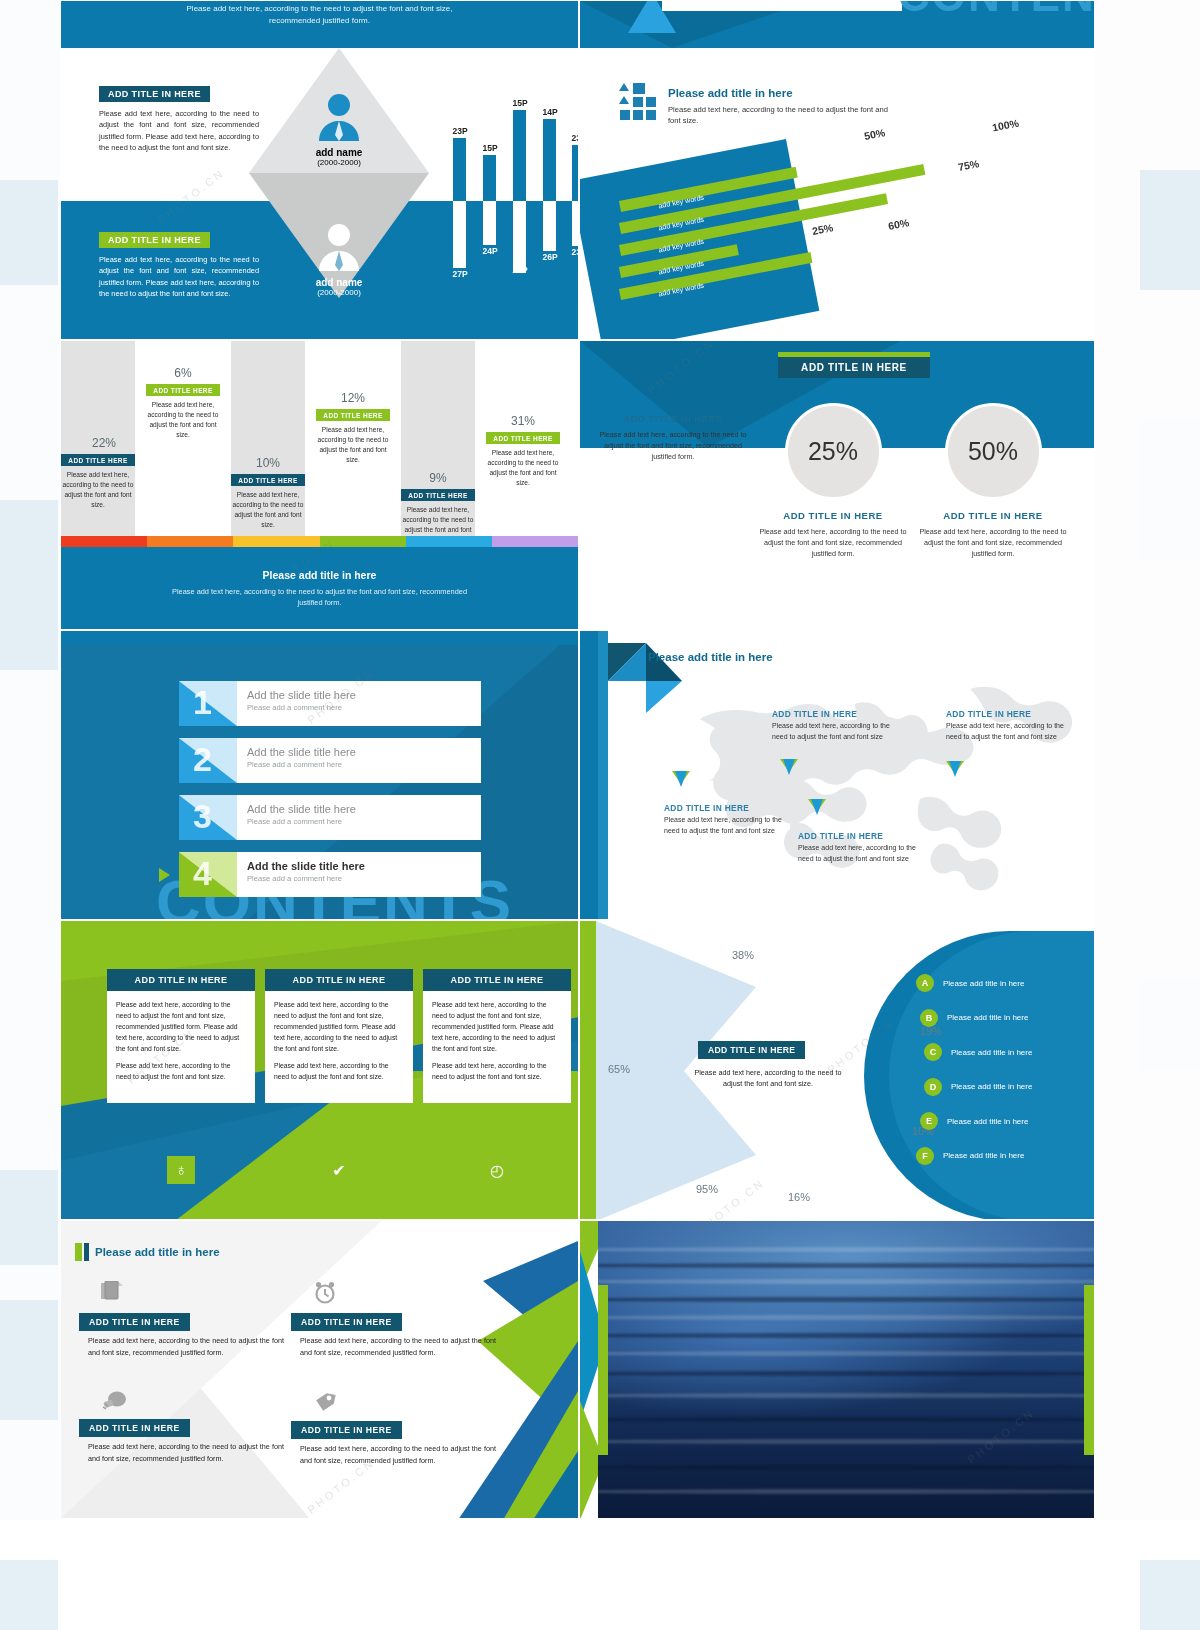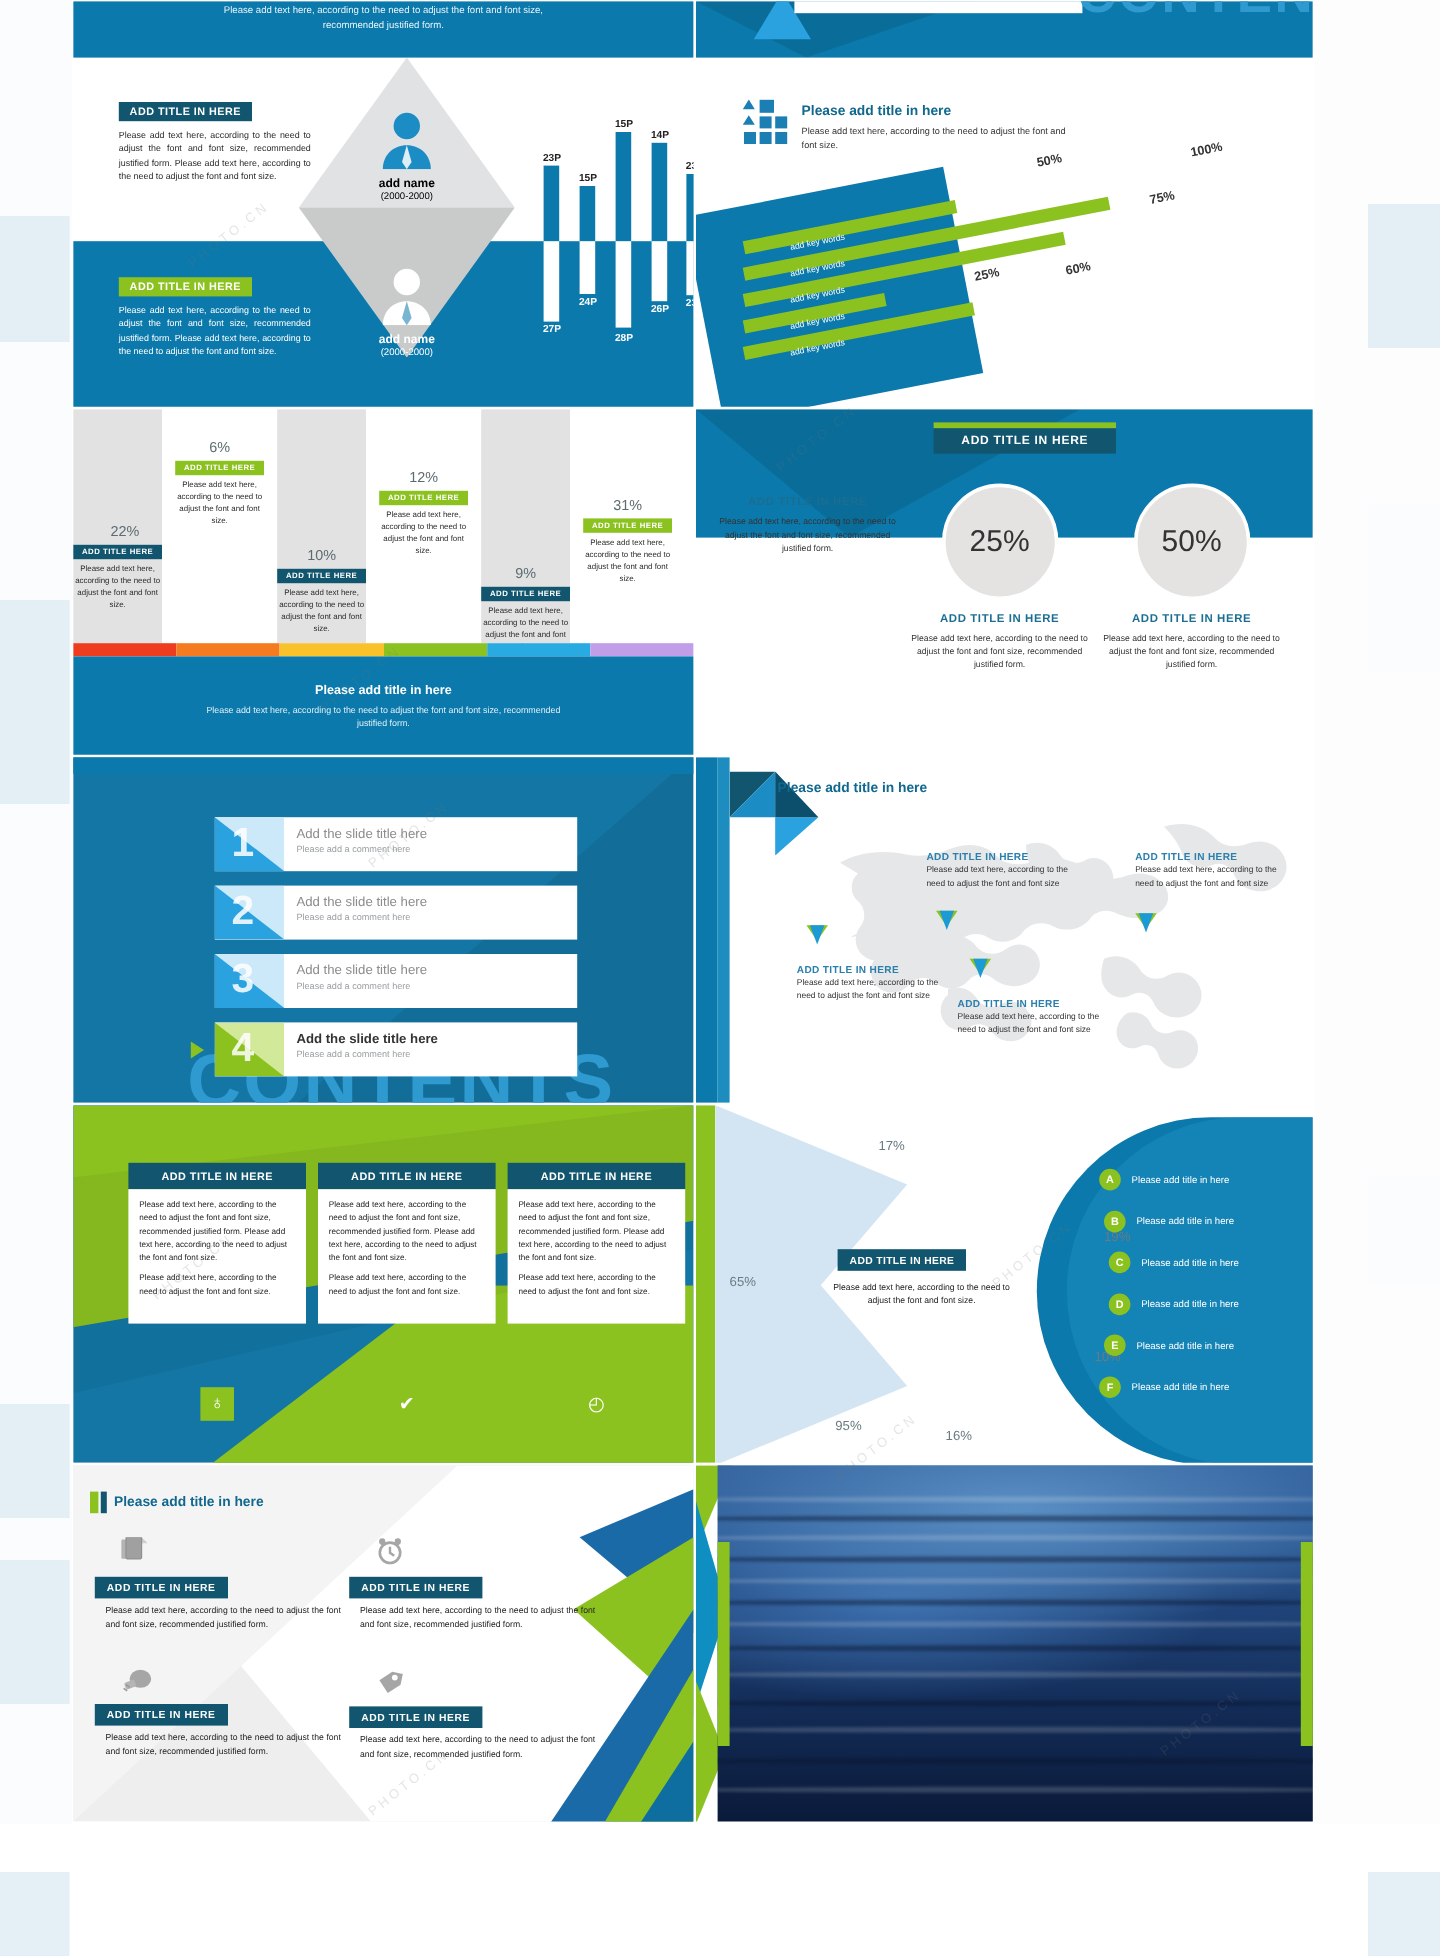--- a/index.html
+++ b/index.html
@@ -249,21 +249,21 @@
        <div class="bar-lbl" style="left:-10px;top:40px;color:#222;">23P</div>
        <div class="bar-dn" style="left:0px;top:115px;height:67.08px;"></div>
        <div class="bar-lbl" style="left:-10px;top:183.07999999999998px;color:#fff;">27P</div>
         <div class="bar-up" style="left:30px;top:68.8px;height:46.2px;"></div>
        <div class="bar-lbl" style="left:20px;top:56.8px;color:#222;">15P</div>
        <div class="bar-dn" style="left:30px;top:115px;height:43.68px;"></div>
        <div class="bar-lbl" style="left:20px;top:159.68px;color:#fff;">24P</div>
         <div class="bar-up" style="left:60px;top:23.64999999999999px;height:91.35000000000001px;"></div>
        <div class="bar-lbl" style="left:50px;top:11.649999999999991px;color:#222;">15P</div>
        <div class="bar-dn" style="left:60px;top:115px;height:71.76px;"></div>
-       <div class="bar-lbl" style="left:50px;top:190px;color:#fff;">28P</div>
+       <div class="bar-lbl" style="left:50px;top:179px;color:#fff;">28P</div>
         <div class="bar-up" style="left:90px;top:33.099999999999994px;height:81.9px;"></div>
        <div class="bar-lbl" style="left:80px;top:21.099999999999994px;color:#222;">14P</div>
        <div class="bar-dn" style="left:90px;top:115px;height:49.92px;"></div>
        <div class="bar-lbl" style="left:80px;top:165.92000000000002px;color:#fff;">26P</div>
         <div class="bar-up" style="left:119px;top:59.349999999999994px;height:55.650000000000006px;"></div>
        <div class="bar-lbl" style="left:109px;top:47.349999999999994px;color:#222;">23P</div>
        <div class="bar-dn" style="left:119px;top:115px;height:45.24px;"></div>
        <div class="bar-lbl" style="left:109px;top:161.24px;color:#fff;">23P</div>
       </div>
   </div>
@@ -520,21 +520,21 @@
        <div class="s7-ico" style="left:422px;top:235px;">◴</div>
       </div>
   </div>
 
   <div class="slide">
     <div class="s8-left"></div>
     <div class="s8-wedge"></div>
     <div class="s8-panel"></div>
     <div class="s8-panel2"></div>
     <div id="s8-pcts">
-        <div class="s8-pct" style="left:152px;top:28px;">17%</div>
+        <div class="s8-pct" style="left:152px;top:28px;">38%</div>
         <div class="s8-pct" style="left:340px;top:104px;">19%</div>
         <div class="s8-pct" style="left:332px;top:204px;">10%</div>
         <div class="s8-pct" style="left:208px;top:270px;">16%</div>
         <div class="s8-pct" style="left:116px;top:262px;">95%</div>
         <div class="s8-pct" style="left:28px;top:142px;">65%</div>
       </div>
     <div class="s8-cttl" style="left:118px;top:120px;">ADD TITLE IN HERE</div>
     <div class="s8-ctxt" style="left:108px;top:146px;">Please add text here, according to the need to adjust the font and font size.</div>
     <div id="s8-list">
         <div class="s8-li" style="left:336px;top:53px;">

